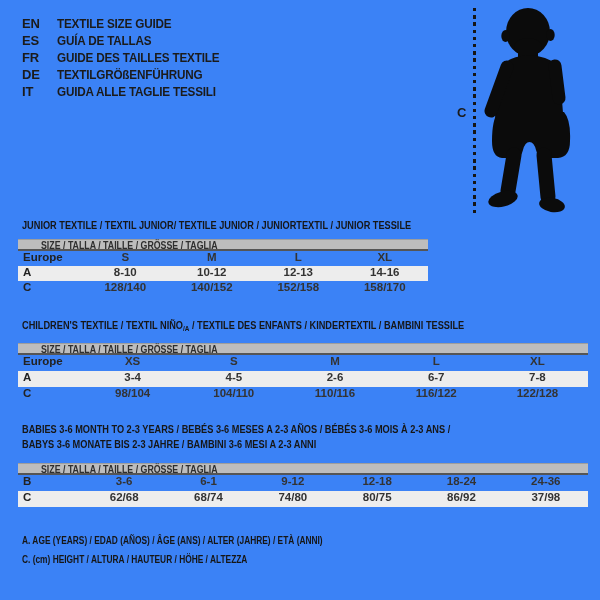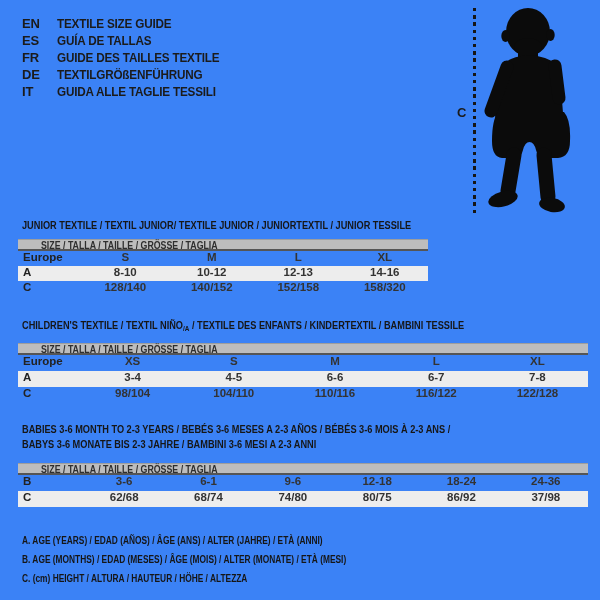--- a/index.html
+++ b/index.html
@@ -113,21 +113,21 @@
           <span class="tcell">8-10</span>
           <span class="tcell">10-12</span>
           <span class="tcell">12-13</span>
           <span class="tcell">14-16</span>
         </div>
         <div class="trow">
           <span class="tlabel">C</span>
           <span class="tcell">128/140</span>
           <span class="tcell">140/152</span>
           <span class="tcell">152/158</span>
-          <span class="tcell">158/320</span>
+          <span class="tcell">158/170</span>
         </div>
       </div>
   </div>
 
   <div class="tbl-title" style="top:318px;text-align:center;">
     <span class="cond"><span>CHILDREN'S TEXTILE / TEXTIL NIÑO</span><span class="subsc">/A</span><span> / TEXTILE DES ENFANTS / KINDERTEXTIL / BAMBINI TESSILE</span></span>
   </div>
   <div class="size-table" id="t2" style="top:343px;width:570px;">
     <div class="size-bar">
       <span class="cond">SIZE / TALLA / TAILLE / GRÖSSE / TAGLIA</span>
@@ -138,21 +138,21 @@
           <span class="tcell">XS</span>
           <span class="tcell">S</span>
           <span class="tcell">M</span>
           <span class="tcell">L</span>
           <span class="tcell">XL</span>
         </div>
         <div class="trow shaded">
           <span class="tlabel">A</span>
           <span class="tcell">3-4</span>
           <span class="tcell">4-5</span>
-          <span class="tcell">6-6</span>
+          <span class="tcell">2-6</span>
           <span class="tcell">6-7</span>
           <span class="tcell">7-8</span>
         </div>
         <div class="trow">
           <span class="tlabel">C</span>
           <span class="tcell">98/104</span>
           <span class="tcell">104/110</span>
           <span class="tcell">110/116</span>
           <span class="tcell">116/122</span>
           <span class="tcell">122/128</span>
@@ -166,21 +166,21 @@
   </div>
   <div class="size-table" id="t3" style="top:463px;width:570px;">
     <div class="size-bar">
       <span class="cond">SIZE / TALLA / TAILLE / GRÖSSE / TAGLIA</span>
     </div>
     <div>
         <div class="trow">
           <span class="tlabel">B</span>
           <span class="tcell">3-6</span>
           <span class="tcell">6-1</span>
-          <span class="tcell">9-6</span>
+          <span class="tcell">9-12</span>
           <span class="tcell">12-18</span>
           <span class="tcell">18-24</span>
           <span class="tcell">24-36</span>
         </div>
         <div class="trow shaded">
           <span class="tlabel">C</span>
           <span class="tcell">62/68</span>
           <span class="tcell">68/74</span>
           <span class="tcell">74/80</span>
           <span class="tcell">80/75</span>
@@ -188,20 +188,17 @@
           <span class="tcell">37/98</span>
         </div>
       </div>
   </div>
 
   <div class="notes">
     <div class="note-line">
         <span class="cond76">A. AGE (YEARS) / EDAD (AÑOS) / ÂGE (ANS) / ALTER (JAHRE) / ETÀ (ANNI)</span>
       </div>
     <div class="note-line">
-        <span class="cond76">B. AGE (MONTHS) / EDAD (MESES) / ÂGE (MOIS) / ALTER (MONATE) / ETÀ (MESI)</span>
-      </div>
-    <div class="note-line">
         <span class="cond76">C. (cm) HEIGHT / ALTURA / HAUTEUR / HÖHE / ALTEZZA</span>
       </div>
   </div>
 
 </div>
 
 </body></html>

